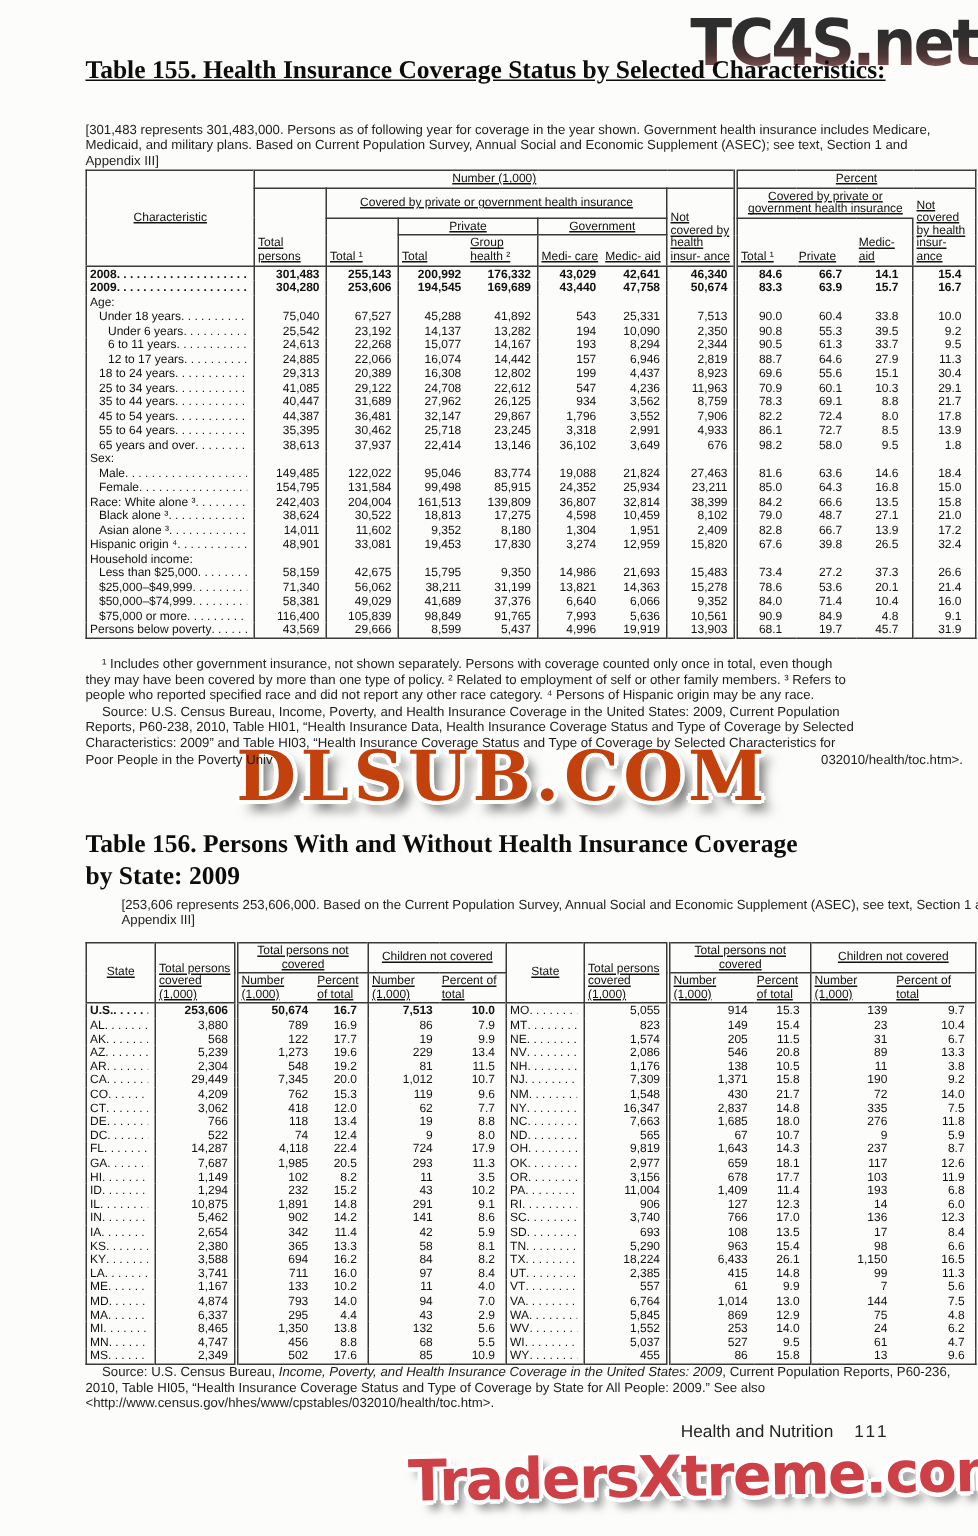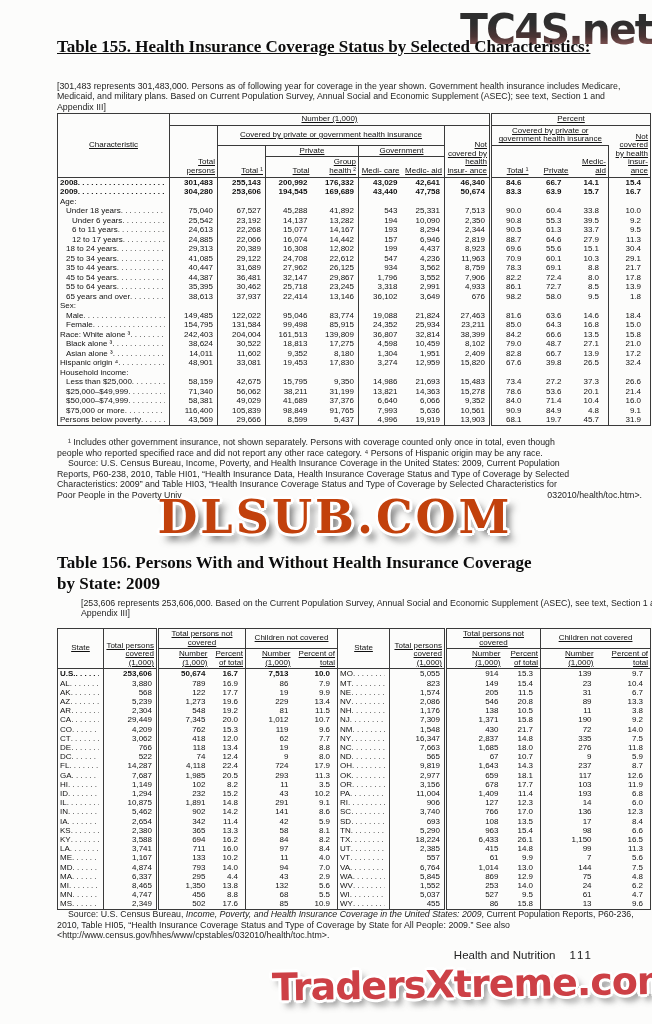--- a/index.html
+++ b/index.html
@@ -21,21 +21,21 @@
   #t155-note{top:81px;left:57px;}
   #t156-title{top:552px;left:57px;width:560px;}
   #t156-note{top:598px;left:57px;margin-left:24px;}
   
   table{border-collapse:collapse;table-layout:fixed;}
   #t155-wrap{top:113px;left:57px;}
   #t156-wrap{top:628px;left:57px;}
   #t155,#t156{width:593px;border:1px solid #3a3a3a;font-size:8px;color:#111;}
   th{font-weight:normal;font-size:8px;line-height:8.6px;padding:1px 2px;vertical-align:bottom;}
   th.grp{text-align:center;vertical-align:middle;}
-  th.leaf{text-align:right;}
+  th.leaf{text-align:left;}
   td{padding:0 4px 0 2px;line-height:9.5px;white-space:nowrap;}
   #t156 td{line-height:9.2px;}
   td.num{text-align:right;}
   td.pct{text-align:right;padding-right:9px;}
   #t156 td.pct{padding-right:7px;}
   .bR{border-right:1px solid #3a3a3a;}
   .bD{border-right:3px double #3a3a3a;}
   .hB{border-bottom:1px solid #3a3a3a;text-decoration:underline;}
   tr.bold td{font-weight:bold;}
   .labwrap{display:flex;overflow:hidden;}
@@ -605,20 +605,21 @@
           <td class="pct">19.7</td>
           <td class="bR pct">45.7</td>
           <td class="pct">31.9</td>
         </tr>
       </tbody>
 </table>
 </div>
 
 <div class="abs fineprint" id="t155-foot">
   <div class="srcline indent">¹ Includes other government insurance, not shown separately. Persons with coverage counted only once in total, even though</div>
+  <div class="srcline">they may have been covered by more than one type of policy. ² Related to employment of self or other family members. ³ Refers to</div>
   <div class="srcline">people who reported specified race and did not report any other race category. ⁴ Persons of Hispanic origin may be any race.</div>
   <div class="srcline indent">Source: U.S. Census Bureau, Income, Poverty, and Health Insurance Coverage in the United States: 2009, Current Population</div>
   <div class="srcline">Reports, P60-238, 2010, Table HI01, “Health Insurance Data, Health Insurance Coverage Status and Type of Coverage by Selected</div>
   <div class="srcline">Characteristics: 2009” and Table HI03, “Health Insurance Coverage Status and Type of Coverage by Selected Characteristics for</div>
   <div class="splitline">
     <span>Poor People in the Poverty Univ</span>
     <span>032010/health/toc.htm&gt;.</span>
   </div>
 </div>
 

